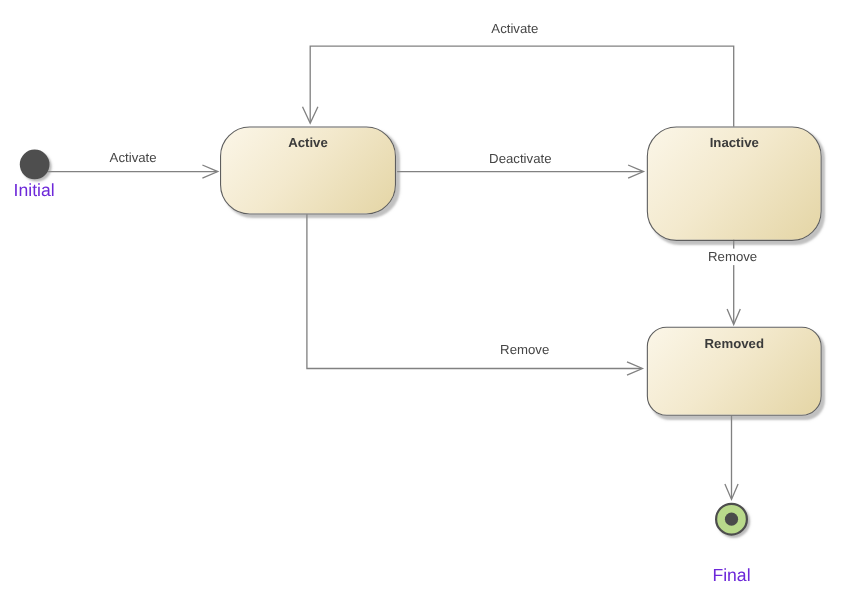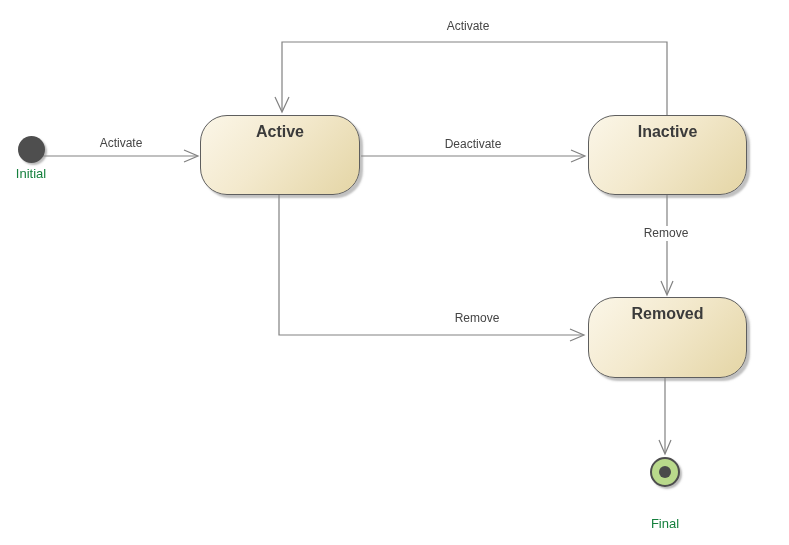--- a/index.html
+++ b/index.html
@@ -25,27 +25,27 @@
     position: absolute;
     box-sizing: border-box;
     border: 1.5px solid #5e5e5e;
     border-radius: 27px;
     background: linear-gradient(133deg, #fbf6e8 0%, #f3e9cd 45%, #e4d5a5 100%);
     box-shadow: 3px 3px 2px rgba(140,140,140,0.55);
     text-align: center;
     padding-top: 7px;
   }
   .state-title {
-    font-size: 16px;
+    font-size: 12px;
     font-weight: bold;
     color: #3b3b3b;
   }
   #state-active   { left: 200px; top: 115px; width: 160px; height: 80px; }
-  #state-inactive { left: 588px; top: 115px; width: 159px; height: 80px; }
-  #state-removed  { left: 588px; top: 297px; width: 159px; height: 81px; }
+  #state-inactive { left: 588px; top: 115px; width: 159px; height: 104px; }
+  #state-removed  { left: 588px; top: 297px; width: 159px; height: 81px; border-radius: 18px; }
   #node-initial {
     position: absolute;
     left: 18px; top: 136px;
     width: 27px; height: 27px;
     background: #4e4e4e;
     border-radius: 50%;
     box-shadow: 2px 2px 2px rgba(140,140,140,0.6);
   }
   #node-final {
     position: absolute;
@@ -76,22 +76,22 @@
     text-align: right;
   }
   #label-initial-to-active { left: 121px; top: 136px; }
   #label-active-to-inactive { left: 473px; top: 137px; }
   #label-inactive-to-active { left: 468px; top: 19px; }
   #label-inactive-to-removed { left: 666px; top: 226px; }
   #label-active-to-removed { left: 477px; top: 311px; }
   .node-label {
     position: absolute;
     transform: translateX(-50%);
-    font-size: 13px;
-    color: #15803d;
+    font-size: 16px;
+    color: #6d28d9;
     white-space: nowrap;
     line-height: 15px;
   }
   #label-initial { left: 31px; top: 166px; }
   #label-final { left: 665px; top: 516px; }
 </style>
 </head>
 <body>
 
 <div id="canvas">

